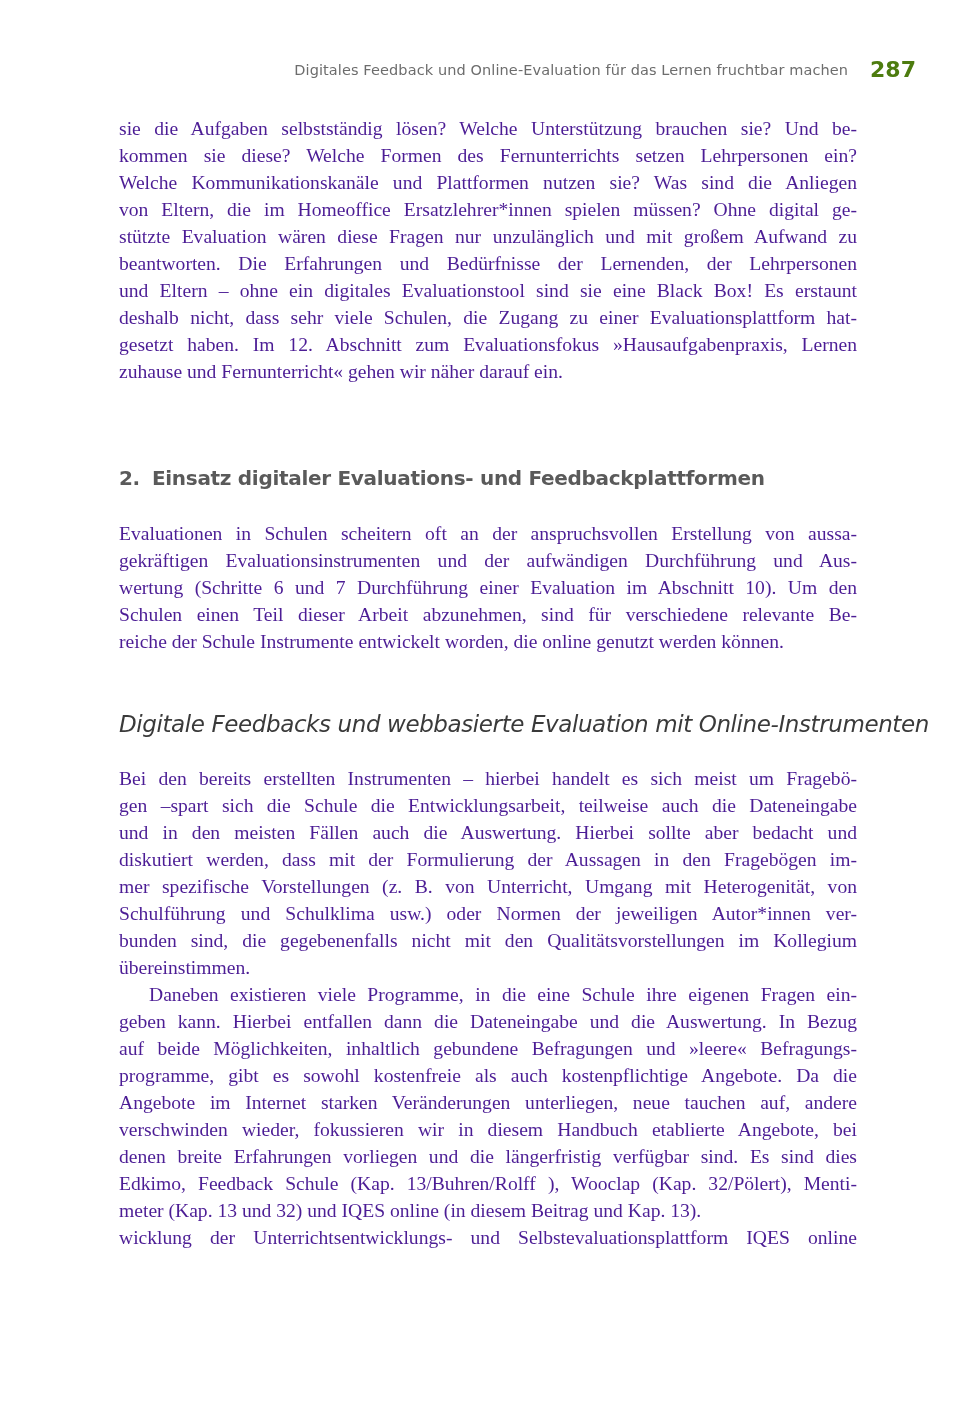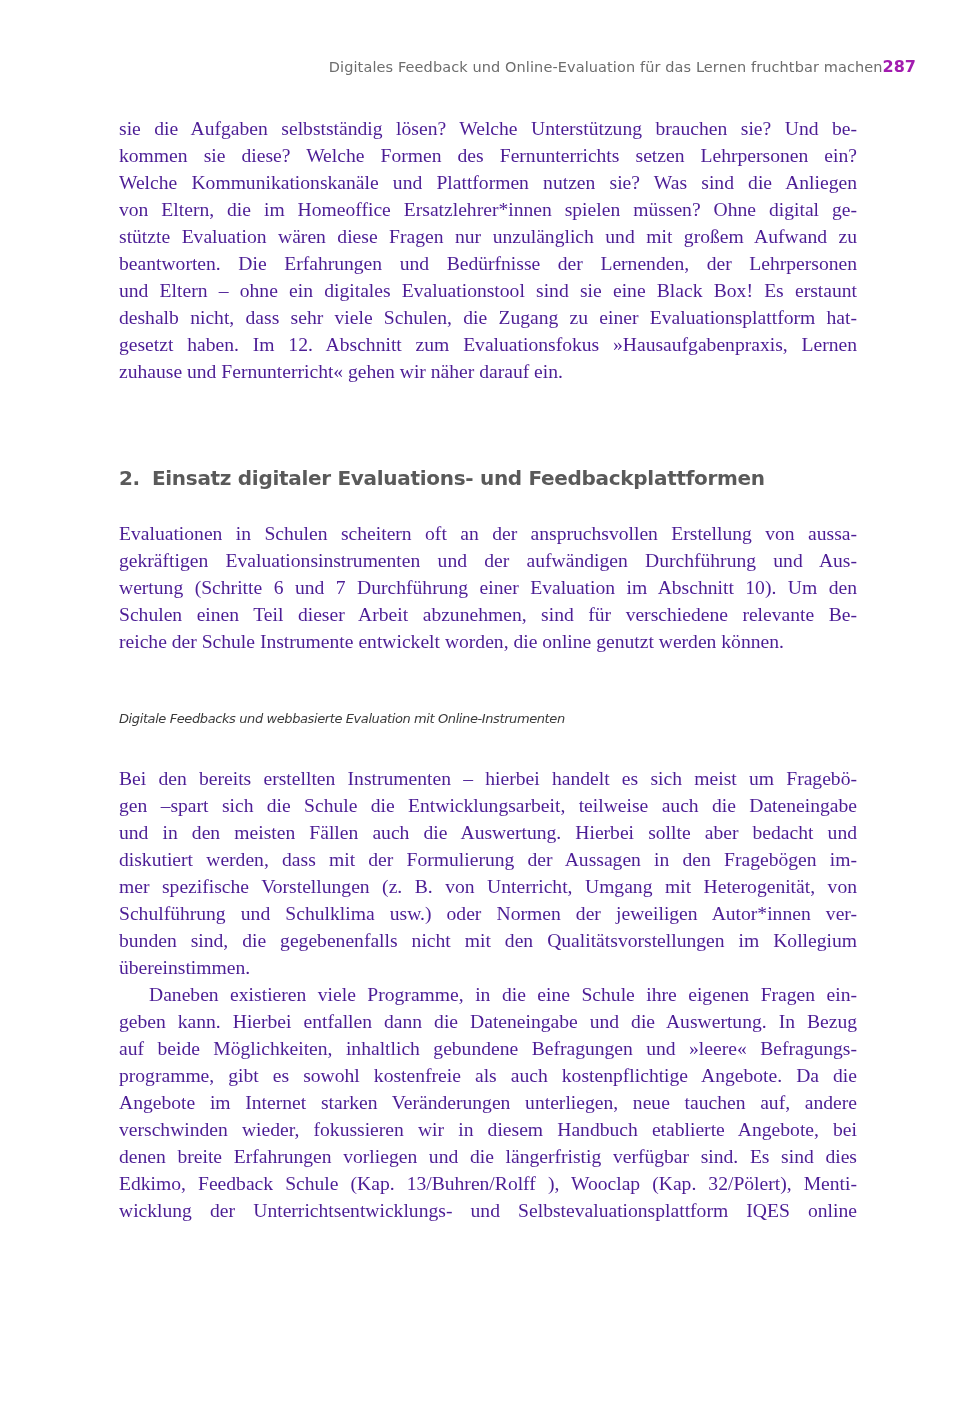--- a/index.html
+++ b/index.html
@@ -3,38 +3,38 @@
 <meta charset="utf-8">
 <style>
   html, body { margin: 0; padding: 0; background: #ffffff; }
   body { width: 974px; height: 1417px; position: relative; overflow: hidden; }
   .running-header {
     position: absolute; top: 57px; left: 0; width: 916px;
     display: flex; justify-content: flex-end; align-items: center;
     font-family: "DejaVu Sans", sans-serif; color: #6d6d6d;
   }
   .running-title { font-size: 14.5px; letter-spacing: 0.1px; }
-  .page-number { font-size: 16px; font-weight: bold; color: #a21caf; }
+  .page-number { font-size: 22px; font-weight: bold; margin-left: 22px; color: #4d7c0f; }
   .body-block {
     position: absolute; left: 119px; width: 738px;
     font-family: "Liberation Serif", serif; font-size: 19.6px; line-height: 27px;
     color: #4c1d95; text-align: justify;
   }
   .line { display: block; text-align-last: justify; white-space: nowrap; }
   .line.last { text-align-last: left; }
   .line.indent { padding-left: 30px; }
   .section-heading {
     position: absolute; left: 119px; top: 466px;
     font-family: "DejaVu Sans", sans-serif; font-weight: bold; font-size: 20px;
     color: #5a5a5a; letter-spacing: -0.3px;
   }
   .section-heading .num { margin-right: 12px; }
   .sub-heading {
     position: absolute; left: 119px; top: 711px;
-    font-family: "DejaVu Sans", sans-serif; font-style: italic; font-size: 13px;
+    font-family: "DejaVu Sans", sans-serif; font-style: italic; font-size: 23px;
     color: #3a3a3a; letter-spacing: -0.4px;
   }
 </style>
 </head>
 <body>
 
 <div class="running-header">
   <span class="running-title">Digitales Feedback und Online-Evaluation für das Lernen fruchtbar machen</span>
   <span class="page-number">287</span>
 </div>
@@ -79,17 +79,18 @@
     </div>
     <div>
       <span class="line indent">Daneben existieren viele Programme, in die eine Schule ihre eigenen Fragen ein-</span>
       <span class="line">geben kann. Hierbei entfallen dann die Dateneingabe und die Auswertung. In Bezug</span>
       <span class="line">auf beide Möglichkeiten, inhaltlich gebundene Befragungen und »leere« Befragungs-</span>
       <span class="line">programme, gibt es sowohl kostenfreie als auch kostenpflichtige Angebote. Da die</span>
       <span class="line">Angebote im Internet starken Veränderungen unterliegen, neue tauchen auf, andere</span>
       <span class="line">verschwinden wieder, fokussieren wir in diesem Handbuch etablierte Angebote, bei</span>
       <span class="line">denen breite Erfahrungen vorliegen und die längerfristig verfügbar sind. Es sind dies</span>
       <span class="line">Edkimo, Feedback Schule (Kap. 13/Buhren/Rolff ), Wooclap (Kap. 32/Pölert), Menti-</span>
+      <span class="line last">meter (Kap. 13 und 32) und IQES online (in diesem Beitrag und Kap. 13).</span>
     </div>
     <div>
       <span class="line">wicklung der Unterrichtsentwicklungs- und Selbstevaluationsplattform IQES online</span>
     </div>
   </div>
 
 </body></html>

